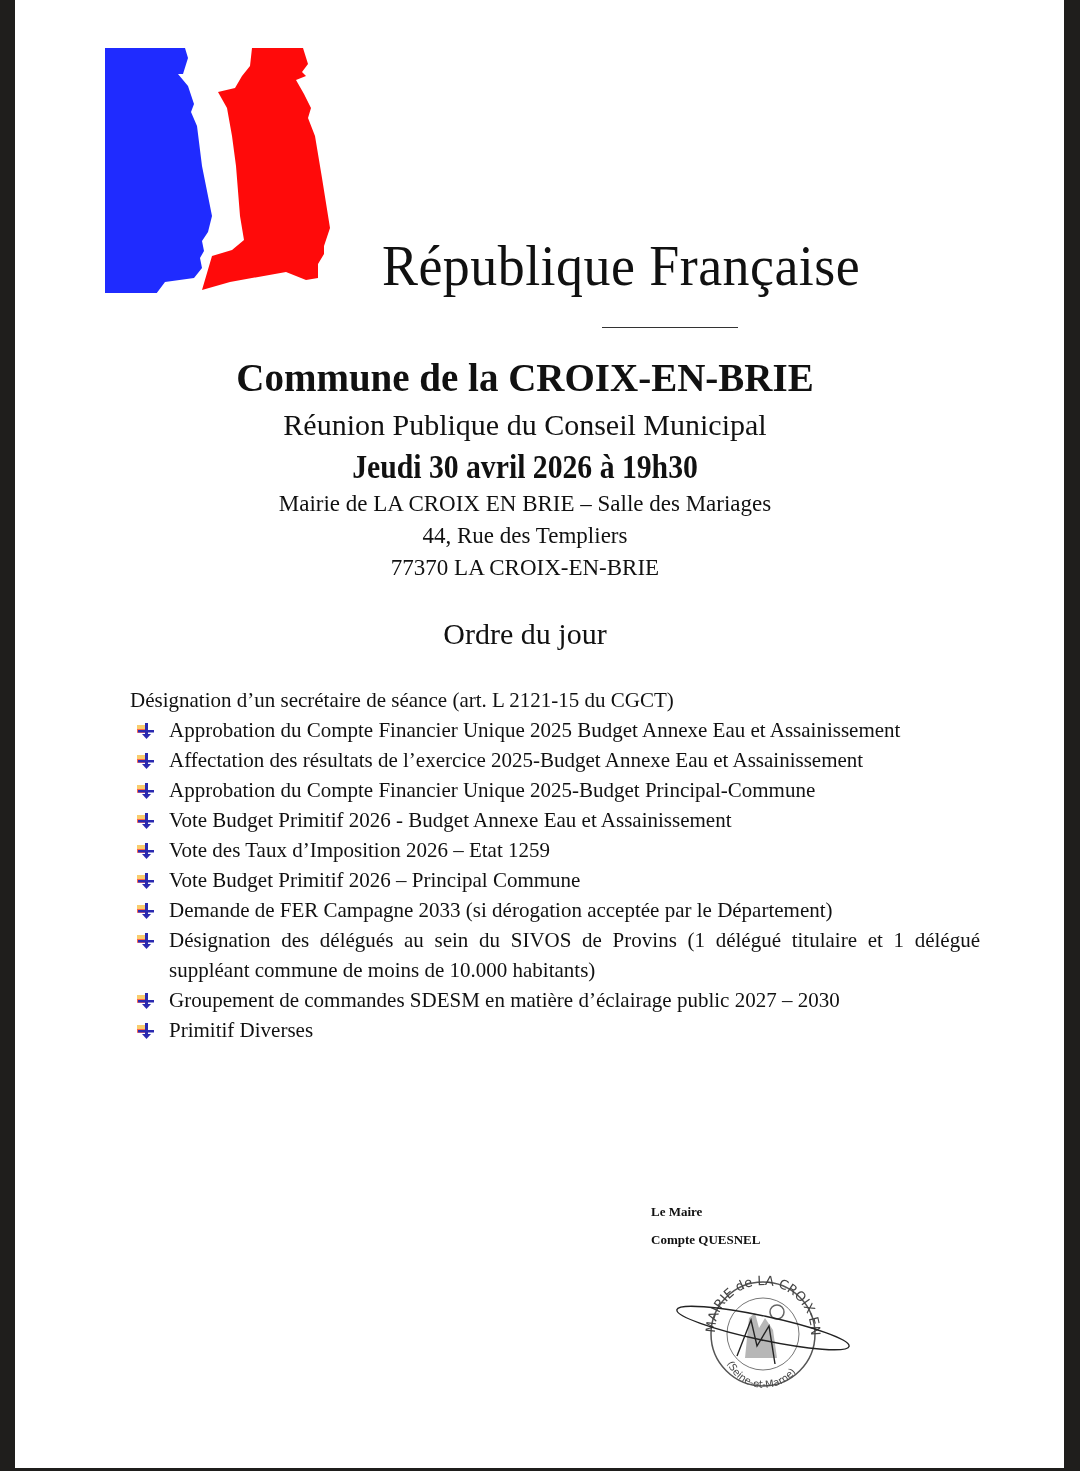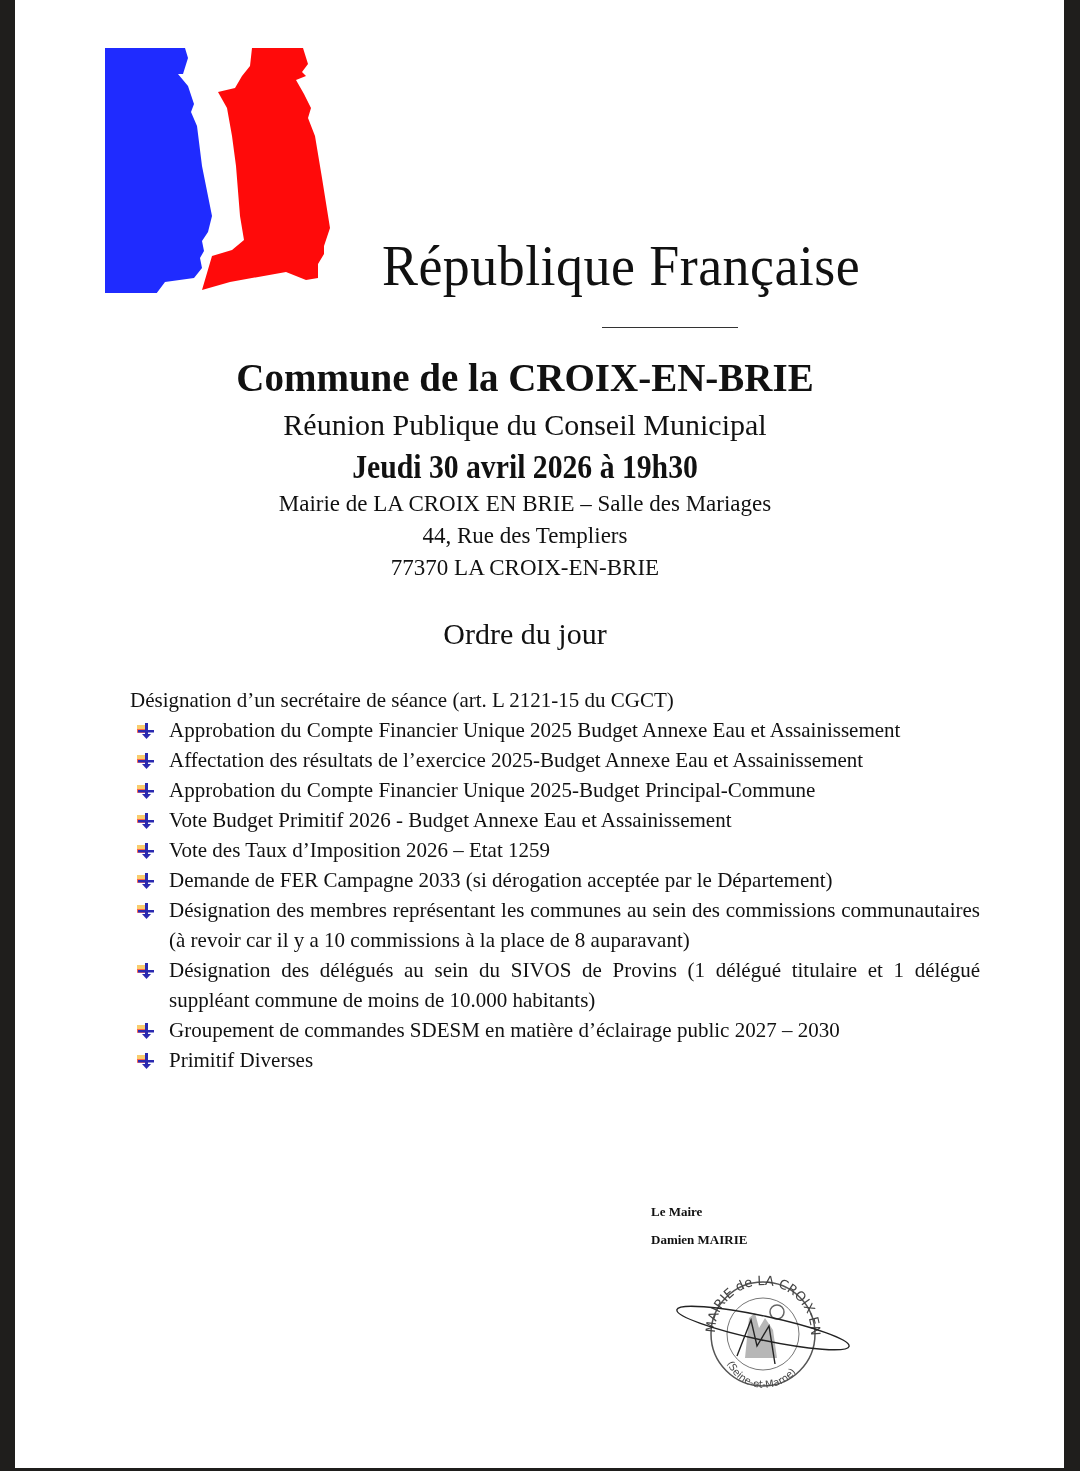--- a/index.html
+++ b/index.html
@@ -111,28 +111,28 @@
           <rect x="8" y="0" width="3" height="12" fill="#2a2ab0"></rect>
           <rect x="1" y="7" width="16" height="2.5" fill="#2a2ab0"></rect>
           <path d="M5 11 L14 11 L9.5 16 Z" fill="#2a2ab0"></path>
         </svg><span>Vote des Taux d’Imposition 2026 – Etat 1259</span></li>
     <li><svg class="bullet" viewBox="0 0 18 16">
           <rect x="0" y="2" width="8" height="7" fill="#f6c24a" opacity=".8"></rect>
           <rect x="0" y="6" width="8" height="4" fill="#ff3b3b" opacity=".7"></rect>
           <rect x="8" y="0" width="3" height="12" fill="#2a2ab0"></rect>
           <rect x="1" y="7" width="16" height="2.5" fill="#2a2ab0"></rect>
           <path d="M5 11 L14 11 L9.5 16 Z" fill="#2a2ab0"></path>
-        </svg><span>Demande de FER Campagne 2033 (si dérogation acceptée par le Département)</span></li>
+        </svg><span>Vote Budget Primitif 2026 – Principal Commune</span></li>
     <li><svg class="bullet" viewBox="0 0 18 16">
           <rect x="0" y="2" width="8" height="7" fill="#f6c24a" opacity=".8"></rect>
           <rect x="0" y="6" width="8" height="4" fill="#ff3b3b" opacity=".7"></rect>
           <rect x="8" y="0" width="3" height="12" fill="#2a2ab0"></rect>
           <rect x="1" y="7" width="16" height="2.5" fill="#2a2ab0"></rect>
           <path d="M5 11 L14 11 L9.5 16 Z" fill="#2a2ab0"></path>
-        </svg><span>Désignation des membres représentant les communes au sein des commissions communautaires (à revoir car il y a 10 commissions à la place de 8 auparavant)</span></li>
+        </svg><span>Demande de FER Campagne 2033 (si dérogation acceptée par le Département)</span></li>
     <li><svg class="bullet" viewBox="0 0 18 16">
           <rect x="0" y="2" width="8" height="7" fill="#f6c24a" opacity=".8"></rect>
           <rect x="0" y="6" width="8" height="4" fill="#ff3b3b" opacity=".7"></rect>
           <rect x="8" y="0" width="3" height="12" fill="#2a2ab0"></rect>
           <rect x="1" y="7" width="16" height="2.5" fill="#2a2ab0"></rect>
           <path d="M5 11 L14 11 L9.5 16 Z" fill="#2a2ab0"></path>
         </svg><span>Désignation des délégués au sein du SIVOS de Provins (1 délégué titulaire et 1 délégué suppléant commune de moins de 10.000 habitants)</span></li>
     <li><svg class="bullet" viewBox="0 0 18 16">
           <rect x="0" y="2" width="8" height="7" fill="#f6c24a" opacity=".8"></rect>
           <rect x="0" y="6" width="8" height="4" fill="#ff3b3b" opacity=".7"></rect>
@@ -145,21 +145,21 @@
           <rect x="0" y="6" width="8" height="4" fill="#ff3b3b" opacity=".7"></rect>
           <rect x="8" y="0" width="3" height="12" fill="#2a2ab0"></rect>
           <rect x="1" y="7" width="16" height="2.5" fill="#2a2ab0"></rect>
           <path d="M5 11 L14 11 L9.5 16 Z" fill="#2a2ab0"></path>
         </svg><span>Primitif Diverses</span></li>
   </ul>
 </div>
 
 <div class="sign">
   <div>Le Maire</div>
-  <div>Damien MAIRIE</div>
+  <div>Compte QUESNEL</div>
 </div>
 
 <svg class="stamp" viewBox="0 0 200 130">
   <defs>
     <path id="arcTop" d="M50 65 A47 47 0 0 1 146 65"></path>
     <path id="arcBot" d="M62 95 A40 40 0 0 0 136 95"></path>
   </defs>
   <circle cx="98" cy="66" r="52" fill="none" stroke="#555" stroke-width="1.5"></circle>
   <circle cx="98" cy="66" r="36" fill="none" stroke="#777" stroke-width="1"></circle>
   <text font-size="13" fill="#444" font-family="DejaVu Sans, sans-serif"><textPath href="#arcTop">MAIRIE de LA CROIX-EN-BRIE</textPath></text>

